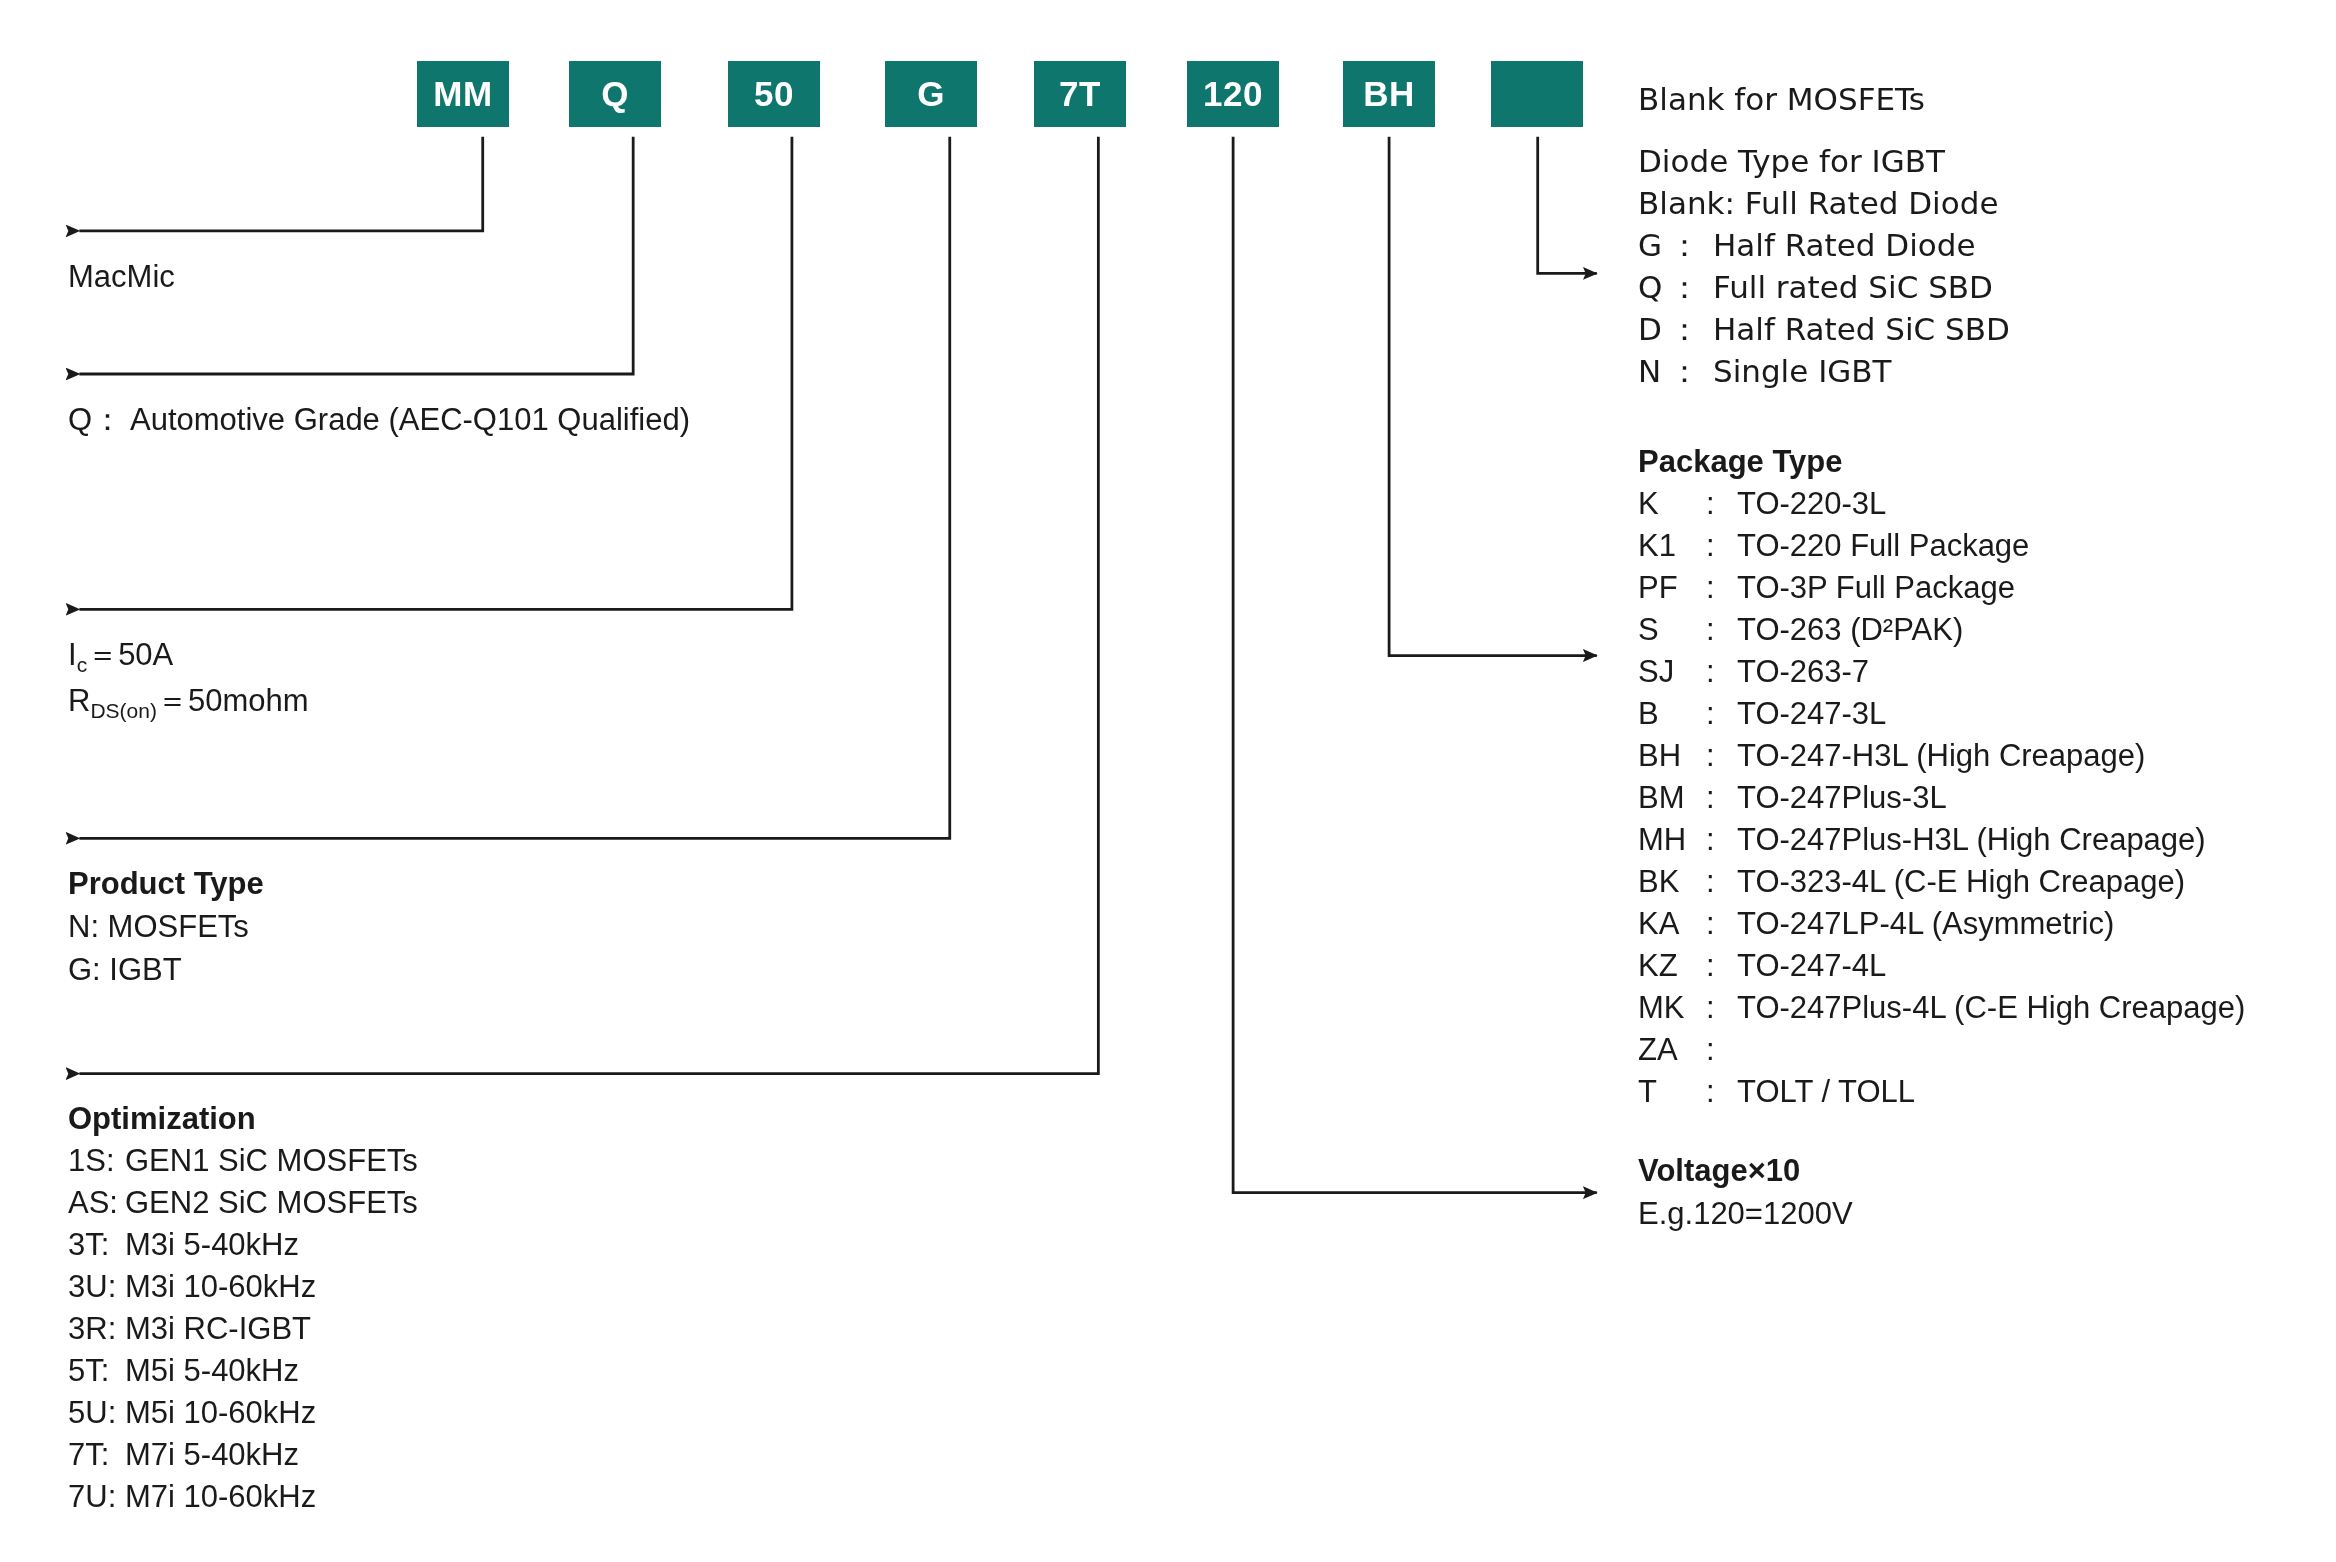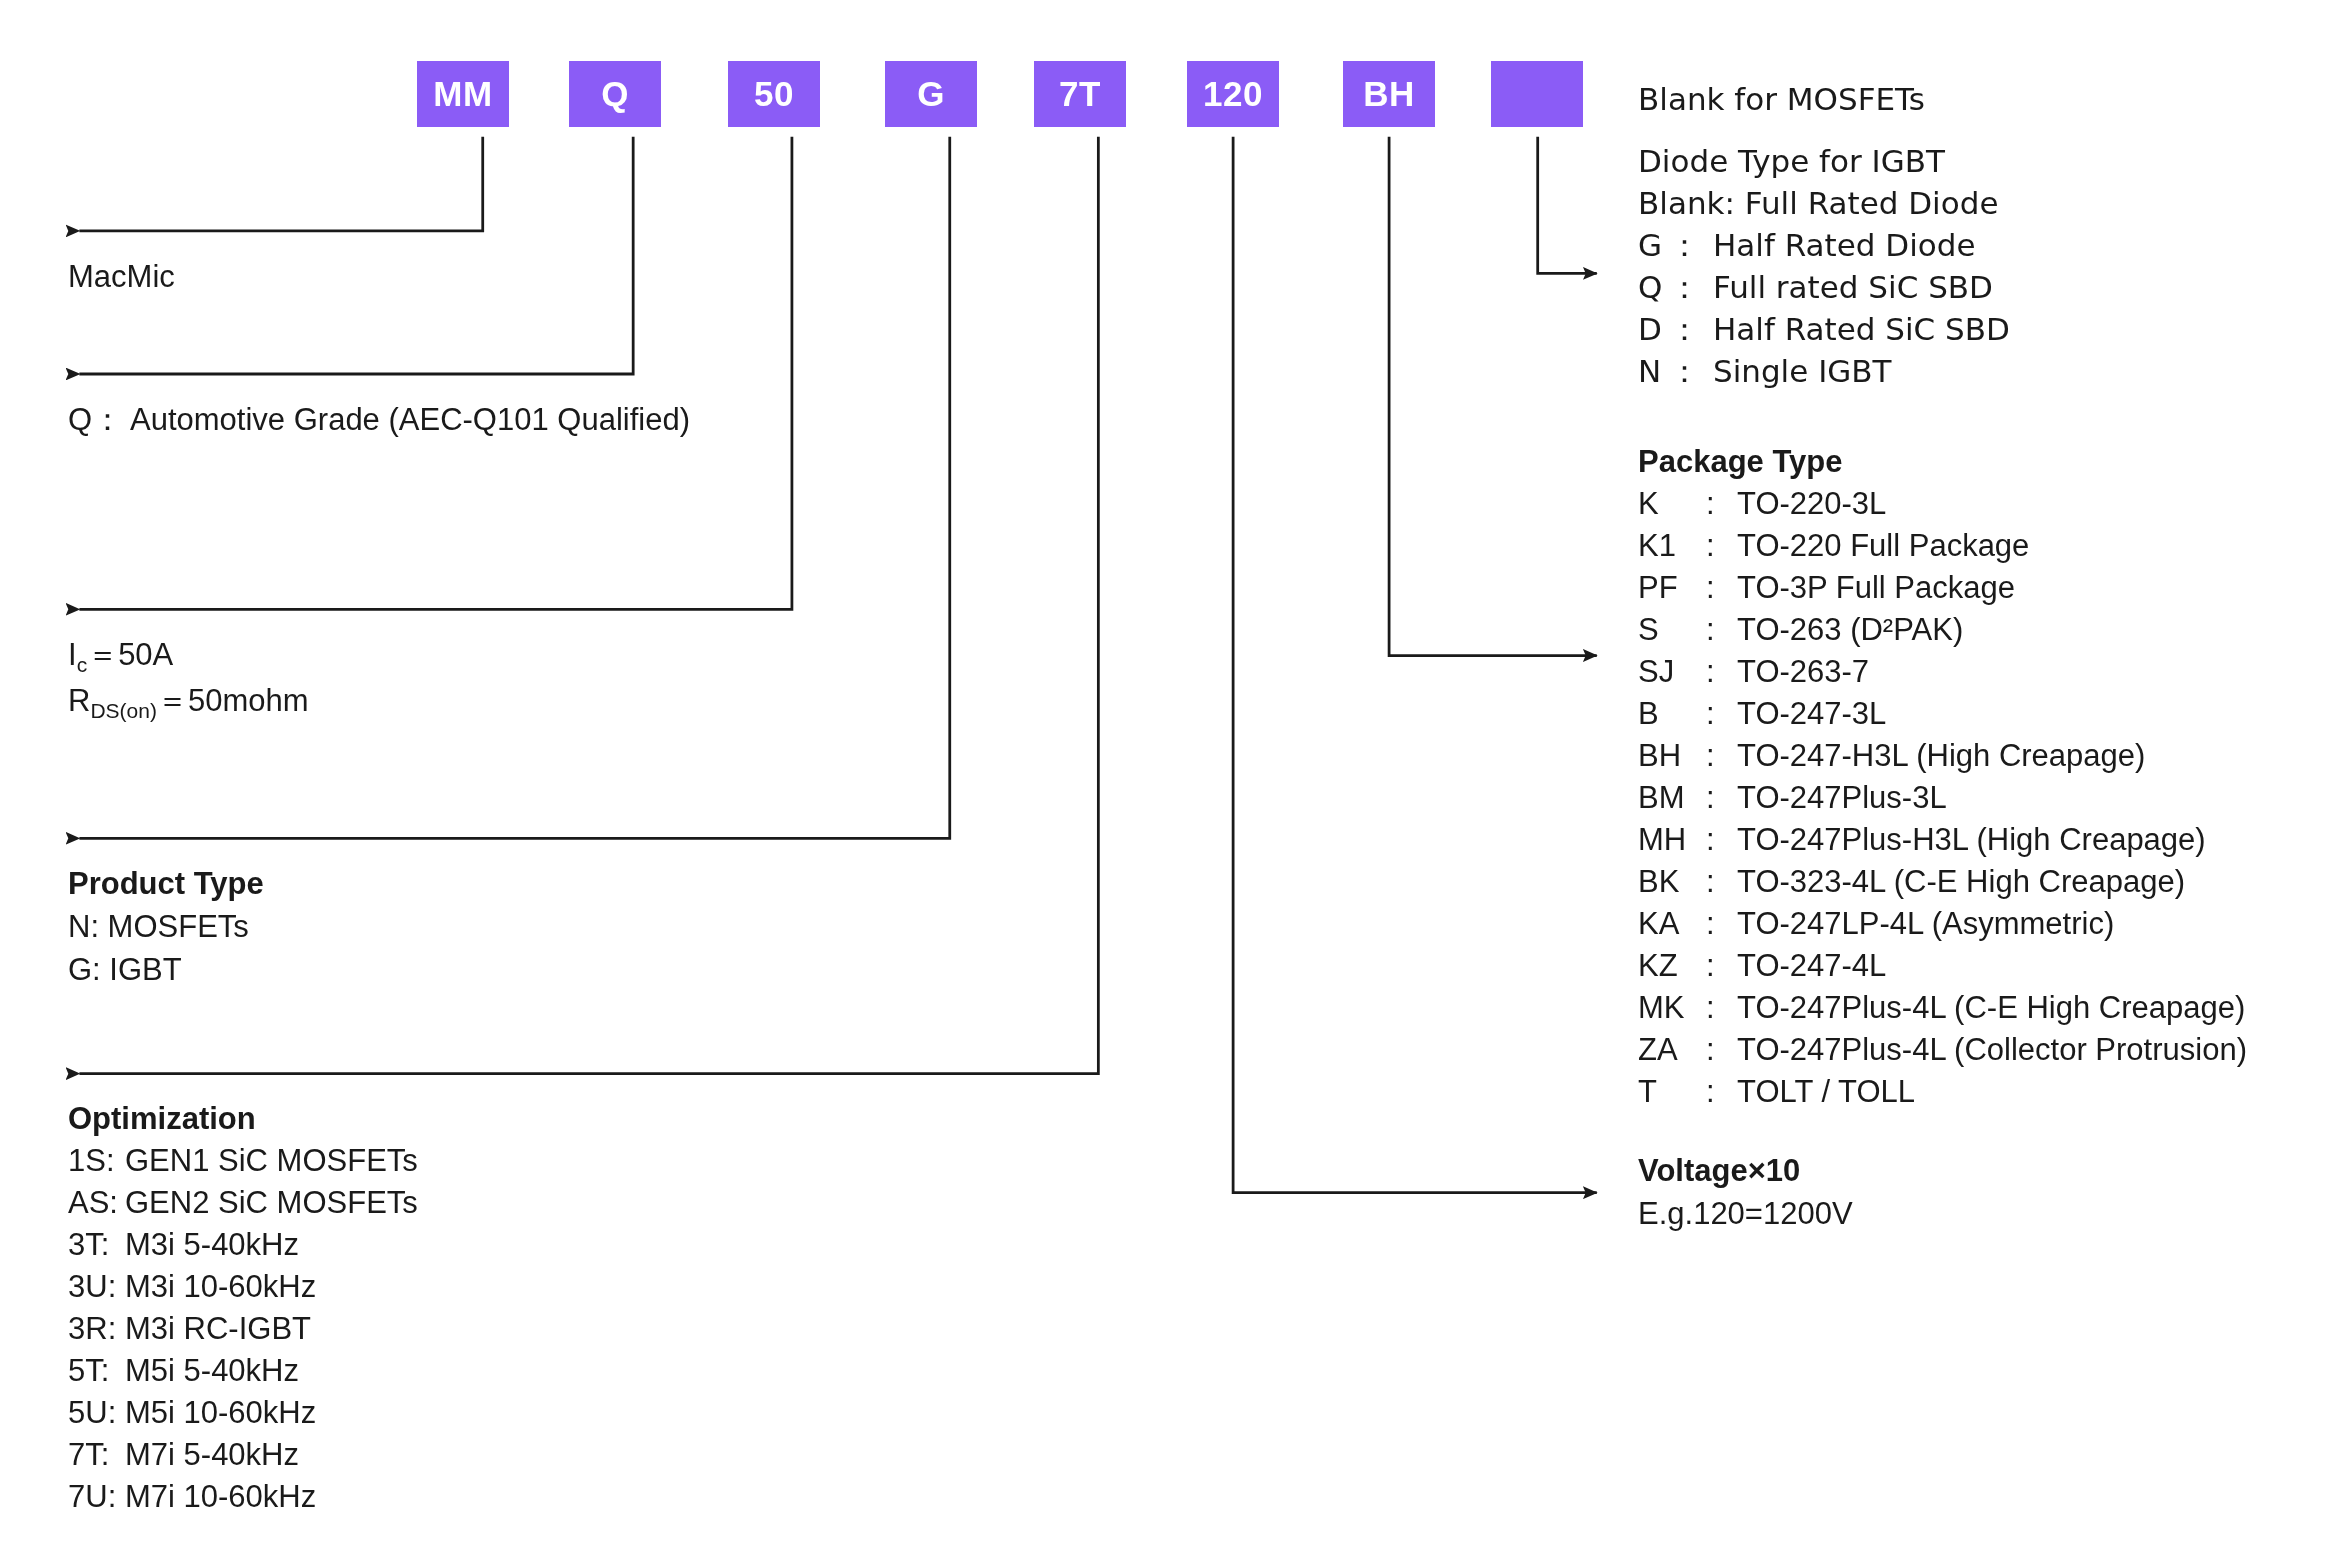--- a/index.html
+++ b/index.html
@@ -9,21 +9,21 @@
     font-family:"Liberation Sans","DejaVu Sans",sans-serif;
     color:#1a1a1a;
     overflow:hidden;
   }
   #stage{position:relative;width:2337px;height:1563px;}
 
   
   .code-box{
     position:absolute;
     width:92px;height:66px;
-    background:#8b5cf6;
+    background:#0f766e;
     color:#ffffff;
     font-weight:bold;
     font-size:35px;
     letter-spacing:0.5px;
     display:flex;align-items:center;justify-content:center;
     box-sizing:border-box;
     text-align:right;
   }
 
   
@@ -236,21 +236,20 @@
         <span>TO-247-4L</span>
       </div>
     <div class="row">
         <span class="key k-w2">MK</span>
         <span class="colon">:</span>
         <span>TO-247Plus-4L (C-E High Creapage)</span>
       </div>
     <div class="row">
         <span class="key k-w2">ZA</span>
         <span class="colon">:</span>
-        <span>TO-247Plus-4L (Collector Protrusion)</span>
       </div>
     <div class="row">
         <span class="key k-w2">T</span>
         <span class="colon">:</span>
         <span>TOLT / TOLL</span>
       </div>
   </div>
 
   <div class="blk t-narrow" style="left:1638px;top:1149px;">
     <div class="bold">Voltage×10</div>

